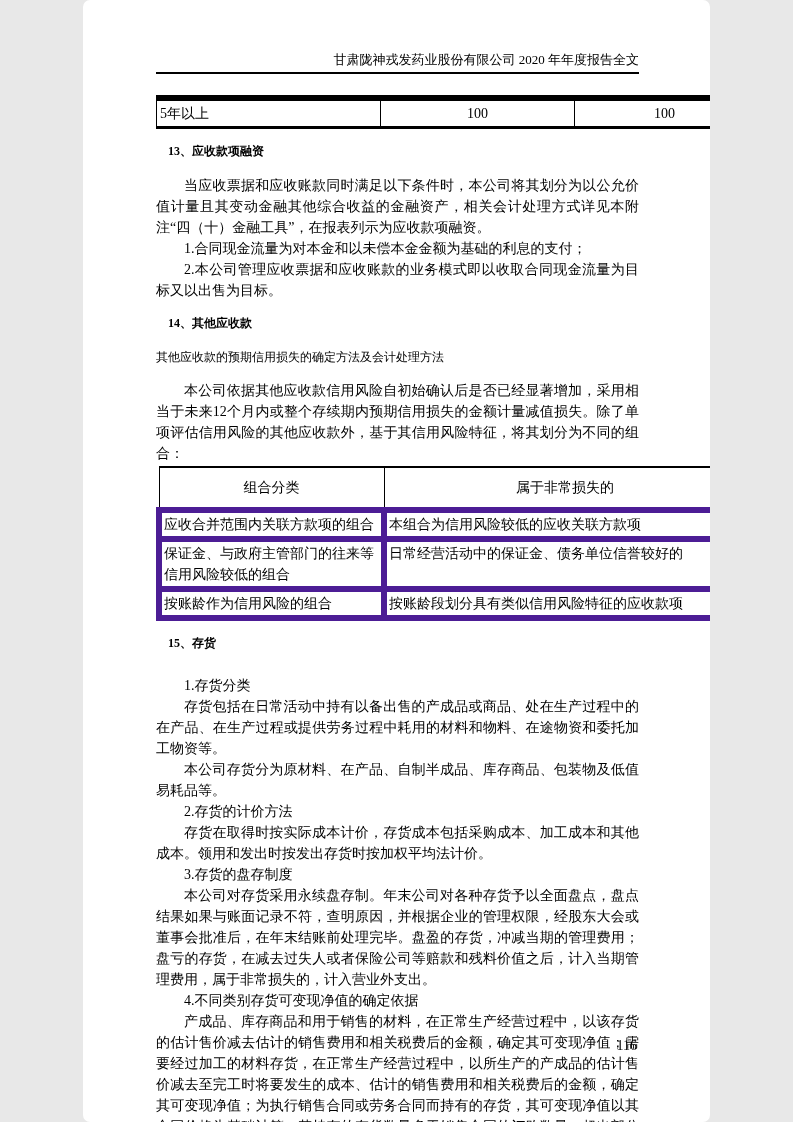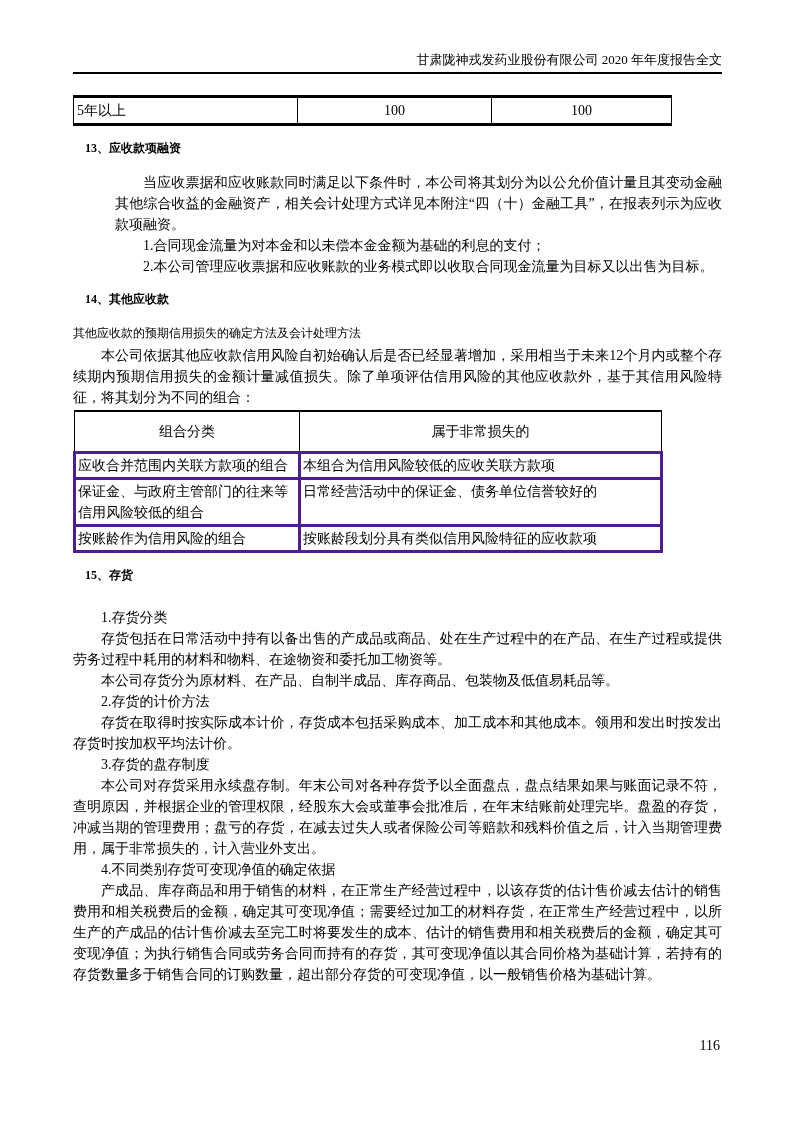--- a/index.html
+++ b/index.html
@@ -1,42 +1,43 @@
 <!DOCTYPE html>
 <html><head>
 <meta charset="utf-8">
 <style>
   html,body { margin:0; padding:0; background:#e8e8e8; }
   .page {
     position:relative;
-    width:793px; height:1122px;
+    width:627px; height:1122px;
     margin:0 auto;
     background:#ffffff;
     color:#000;
     font-family:"Liberation Serif","DejaVu Serif",serif;
     box-sizing:border-box;
     padding:0 71px 0 73px;
     overflow:hidden;
+    border-radius:7px;
   }
   
   .doc-header {
     padding-top:52px;
     padding-bottom:4px;
     border-bottom:2px solid #000;
     text-align:right;
     font-size:13px;
     line-height:16px;
   }
   
   table { border-collapse:collapse; table-layout:fixed; }
   .t1 {
     margin-top:21px;
     width:577px;
     font-size:14px;
-    border-top:3px solid #000000;
+    border-top:6px solid #000000;
     border-bottom:3px solid #000;
   }
   .t1 td {
     border-left:1px solid #000;
     border-right:1px solid #000;
     height:25px;
     padding:0 3px;
     vertical-align:middle;
   }
   .t1 .c1 { width:217px; text-align:left; }
@@ -48,22 +49,22 @@
     font-size:12px;
     font-weight:bold;
     line-height:20px;
   }
   .mt-13 { margin-top:49px; }
   .mt-14 { margin-top:20px; }
   .mt-15 { margin-top:42px; }
   
   .paras { font-size:14px; line-height:21px; text-align:justify; }
   .paras p { margin:0; text-indent:2em; }
-  .p13 { margin-top:14px;margin-left:42px; }
-  .p14 { margin-top:4px; }
+  .p13 { margin-top:14px; }
+  .p14 { margin-top:15px; }
   .p15 { margin-top:22px; }
   .note {
     margin-top:16px;
     font-size:12px;
     line-height:16px;
   }
   
   .t2 {
     margin-top:2px;
     width:577px;
@@ -74,21 +75,21 @@
   }
   .t2 th {
     border:1px solid #000;
     border-bottom:2px solid #000;
     font-weight:normal;
     text-align:center;
     height:23px;
     padding:8px 2px;
   }
   .t2 td {
-    border:3px solid #4c1d95;
+    border:6px solid #4c1d95;
     text-align:left;
     vertical-align:top;
     padding:1px 2px;
     line-height:21px;
   }
   .t2 .col-a { width:220px; }
   .t2 .col-b { width:357px; }
   
   .page-number {
     position:absolute;

